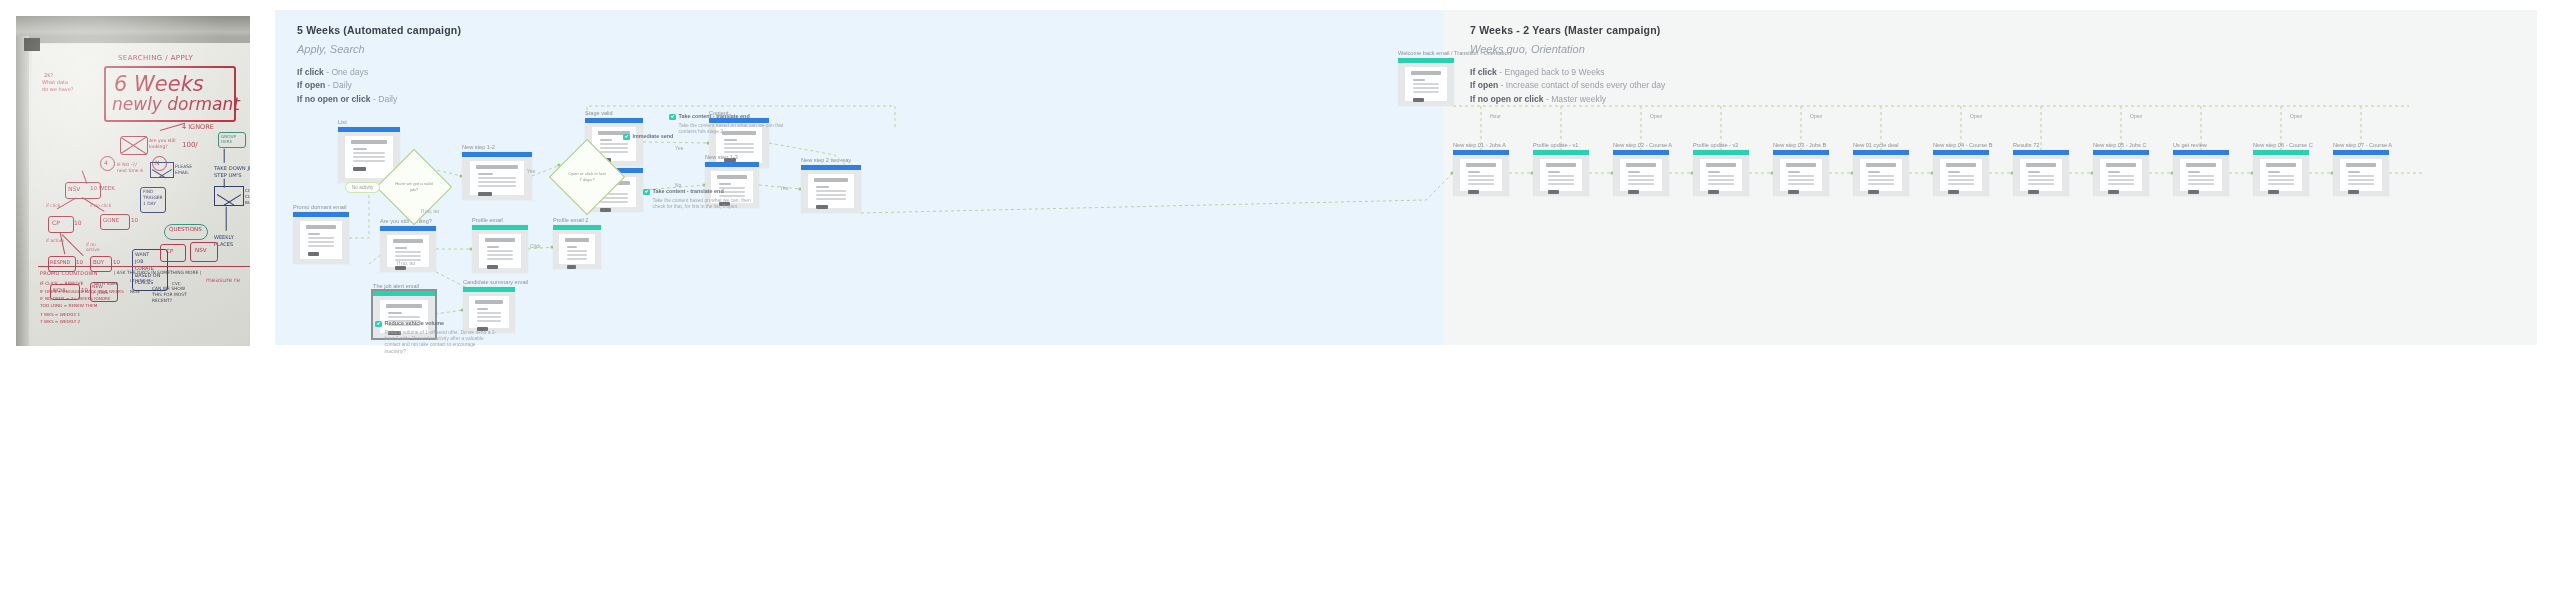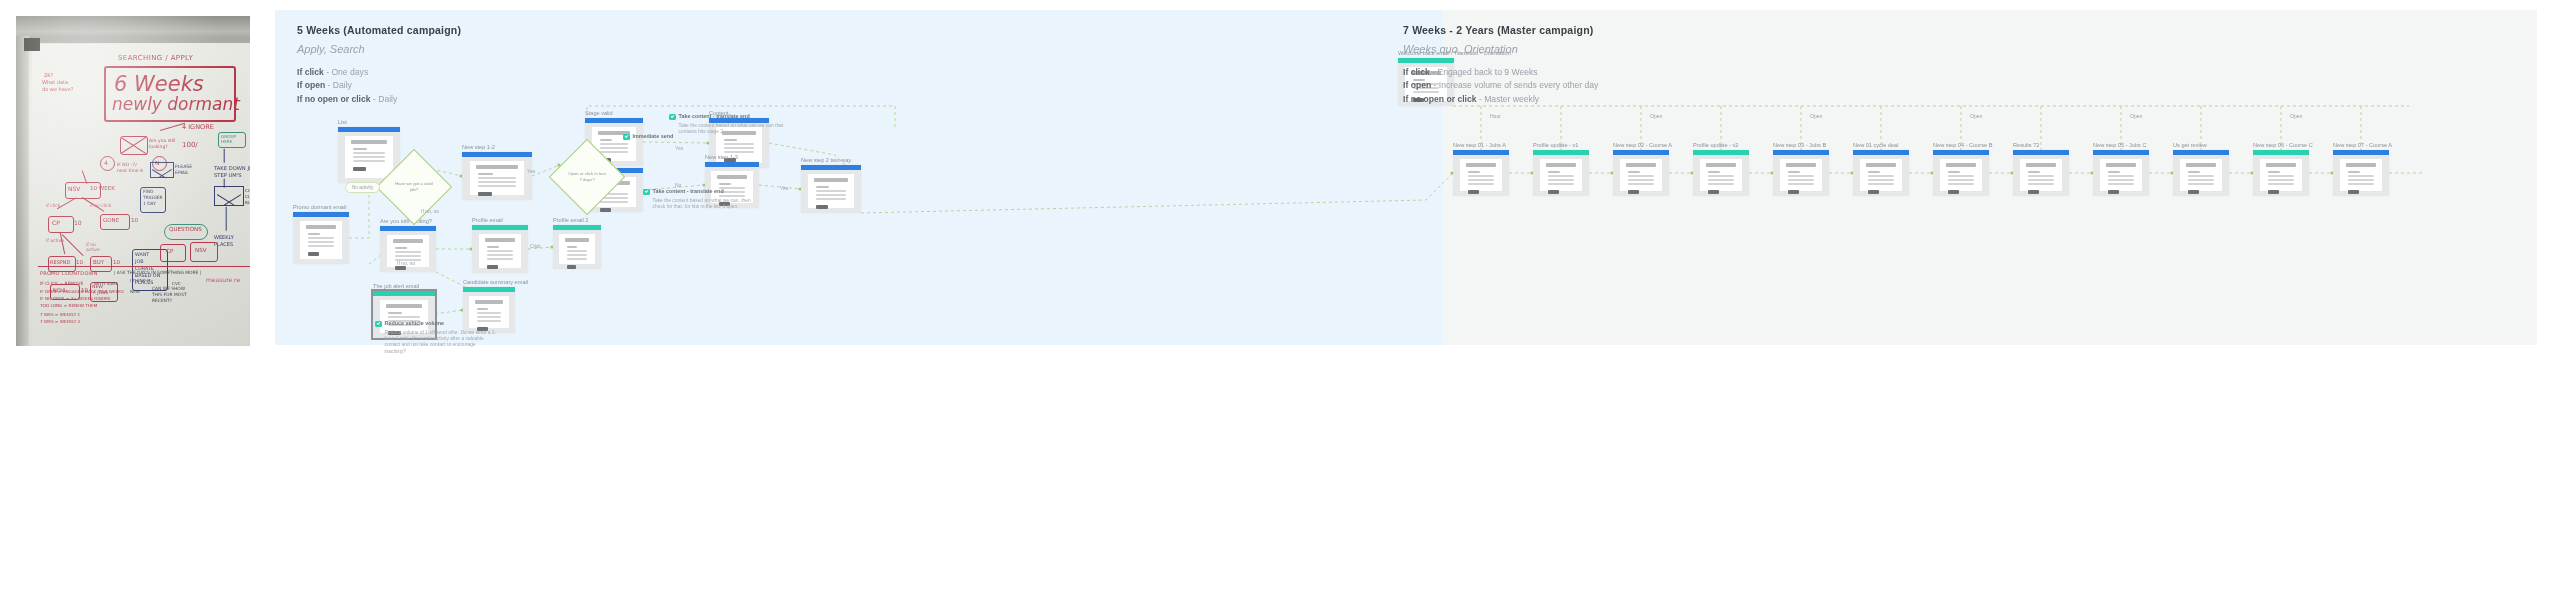--- a/index.html
+++ b/index.html
@@ -327,32 +327,32 @@
         <span> - </span>
         <span>Daily</span>
       </div>
       <div class="rule">
         <b>If no open or click</b>
         <span> - </span>
         <span>Daily</span>
       </div>
     </div>
 
-    <div class="hdr" style="left:1128px;top:14px;">
+    <div class="hdr" style="left:1195px;top:14px;">
       <h2>7 Weeks - 2 Years (Master campaign)</h2>
       <div class="sub">Weeks quo, Orientation</div>
       <div class="rule">
         <b>If click</b>
         <span> - </span>
         <span>Engaged back to 9 Weeks</span>
       </div>
       <div class="rule">
         <b>If open</b>
         <span> - </span>
-        <span>Increase volume of sends every other day</span>
+        <span>Increase contact of sends every other day</span>
       </div>
       <div class="rule">
         <b>If no open or click</b>
         <span> - </span>
         <span>Master weekly</span>
       </div>
     </div>
 
     <div id="nodes-layer">
         <div class="node" style="left: 63px; top: 117px; width: 62px; height: 56px;">

